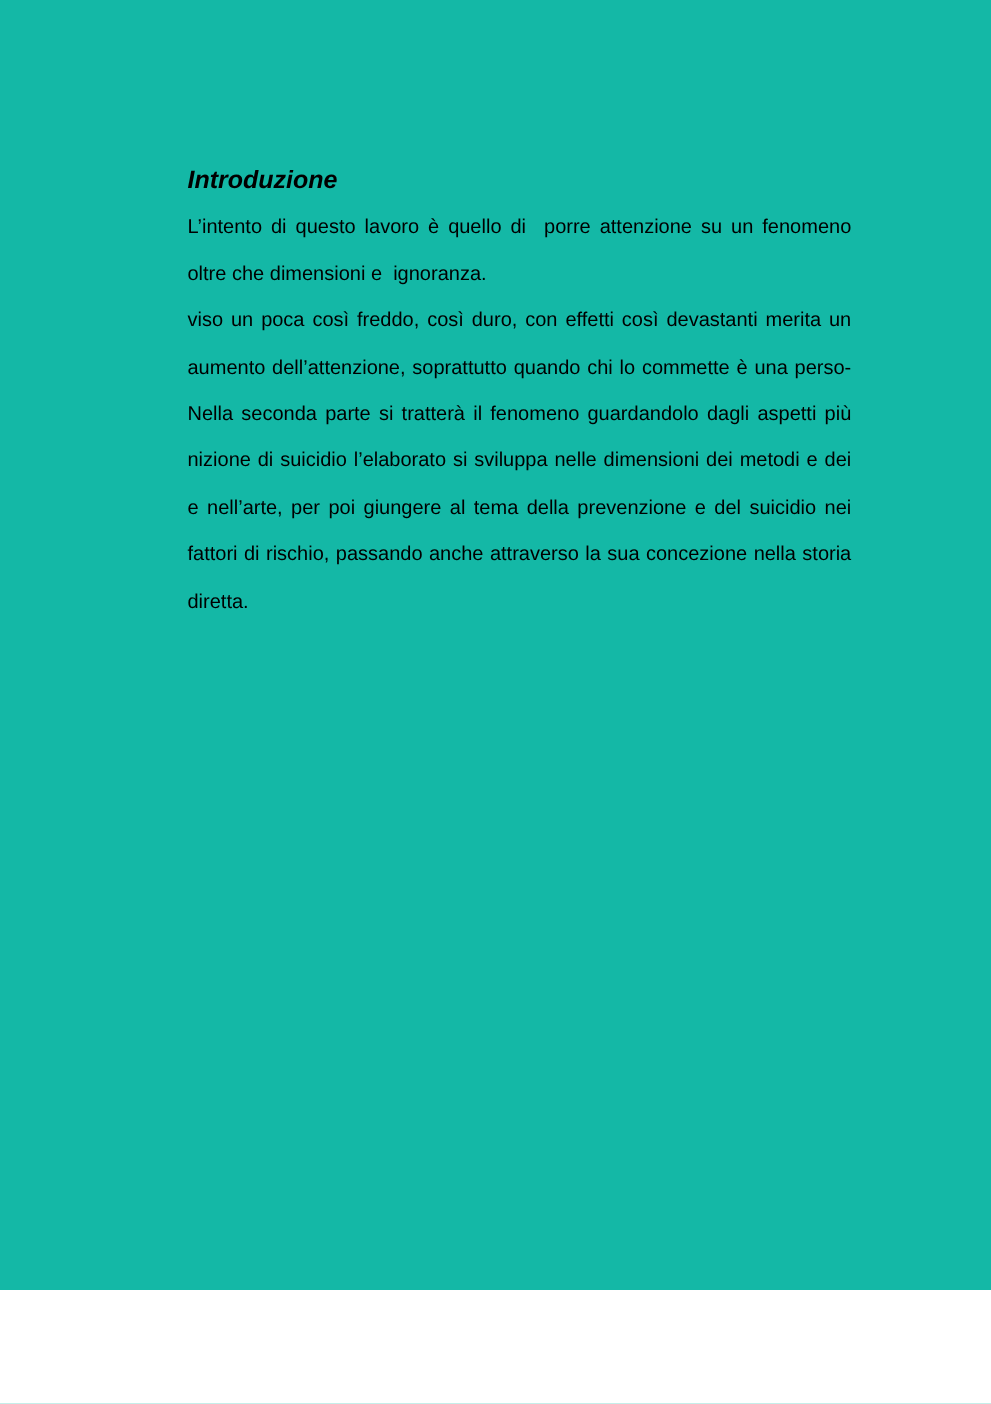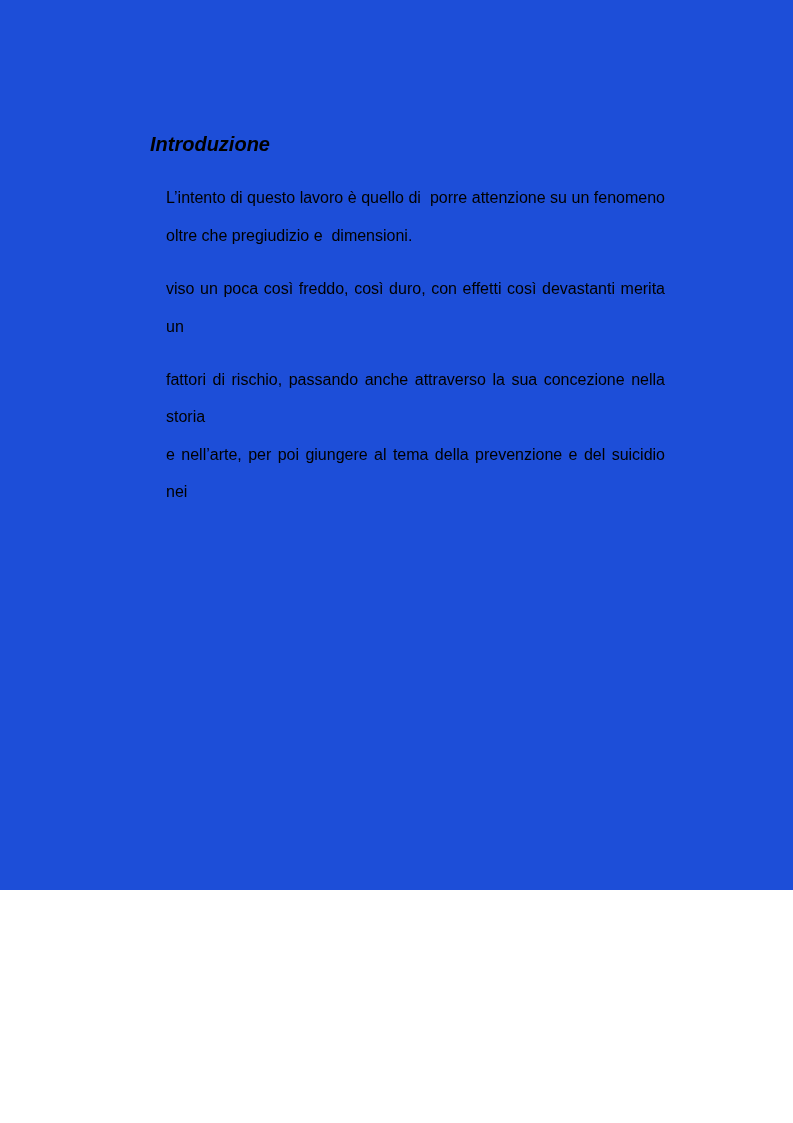--- a/index.html
+++ b/index.html
@@ -3,43 +3,43 @@
 <meta charset="utf-8">
 <style>
   html, body {
     margin: 0;
     padding: 0;
     background: #ffffff;
   }
   .page {
     position: relative;
     width: 793px;
-    height: 890px;
-    background: #1d4ed8;
+    height: 1032px;
+    background: #14b8a6;
     overflow: hidden;
     font-family: "Liberation Sans", sans-serif;
     color: #000000;
   }
   .text-block {
     position: absolute;
     left: 150px;
     top: 126px;
     width: 531px;
   }
   .heading {
     margin: 0;
     font-family: "Liberation Sans", sans-serif;
     font-size: 20px;
     font-weight: bold;
     font-style: italic;
     line-height: 37.4px;
     color: #000000;
   }
   .paragraph {
-    margin: 16px;
+    margin: 0;
   }
   .line {
     font-family: "Liberation Sans", sans-serif;
     font-size: 16px;
     line-height: 37.4px;
     white-space: pre-wrap;
     color: #000000;
   }
   .line.justified {
     text-align: justify;
@@ -60,25 +60,29 @@
 </style>
 </head>
 <body>
 
 <div class="page">
   <div class="text-block">
     <h1 class="heading">Introduzione</h1>
     <div id="paragraphs">
         <div class="paragraph">
           <div class="line justified">L’intento di questo lavoro è quello di  porre attenzione su un fenomeno</div>
-          <div class="line">oltre che pregiudizio e  dimensioni.</div>
+          <div class="line">oltre che dimensioni e  ignoranza.</div>
         </div>
         <div class="paragraph">
           <div class="line justified">viso un poca così freddo, così duro, con effetti così devastanti merita un</div>
+          <div class="line justified">aumento dell’attenzione, soprattutto quando chi lo commette è una perso-</div>
         </div>
         <div class="paragraph">
+          <div class="line justified">Nella seconda parte si tratterà il fenomeno guardandolo dagli aspetti più</div>
+          <div class="line justified">nizione di suicidio l’elaborato si sviluppa nelle dimensioni dei metodi e dei</div>
+          <div class="line justified">e nell’arte, per poi giungere al tema della prevenzione e del suicidio nei</div>
           <div class="line justified">fattori di rischio, passando anche attraverso la sua concezione nella storia</div>
-          <div class="line justified">e nell’arte, per poi giungere al tema della prevenzione e del suicidio nei</div>
+          <div class="line">diretta.</div>
         </div>
       </div>
   </div>
   <div class="page-number">4</div>
 </div>
 
 </body></html>

